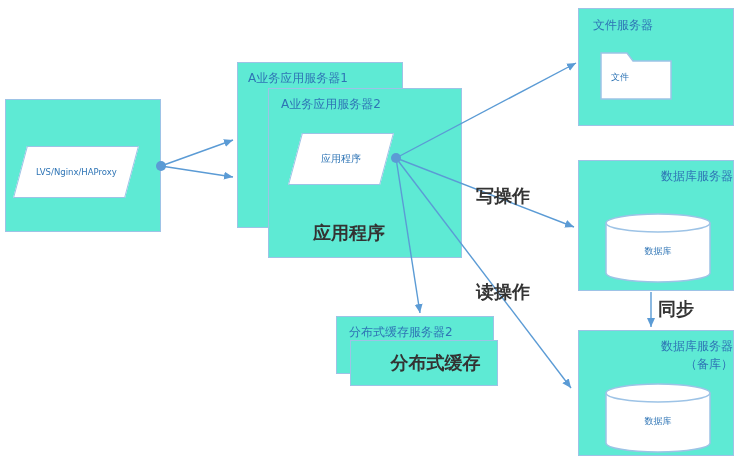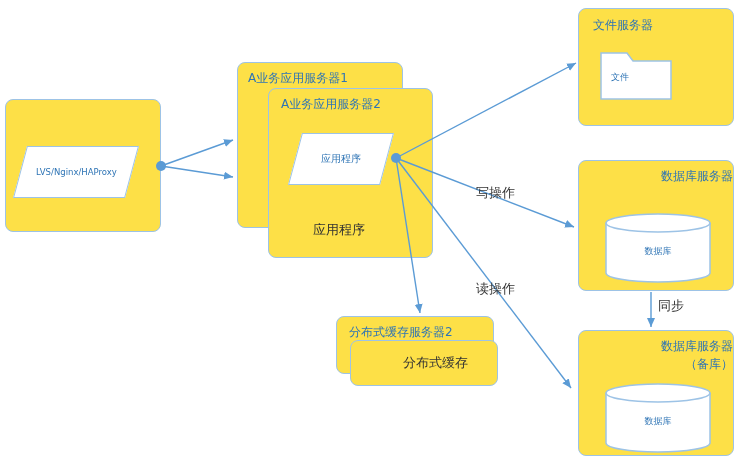--- a/index.html
+++ b/index.html
@@ -1,23 +1,23 @@
 <!DOCTYPE html>
 <html style="--stroke: #9DC3E6; --arrow: #5B9BD5; --text-blue: #2E74B5; --text-dark: #333333;"><head>
 <meta charset="utf-8">
 <style>
   html,body{margin:0;padding:0;background:#fff;}
   body{font-family:"DejaVu Sans","Liberation Sans",sans-serif;}
   #canvas{position:relative;width:740px;height:460px;background:#fff;overflow:hidden;}
-  .node{position:absolute;border:1.5px solid var(--stroke,#9DC3E6);border-radius:8px;background:#fde047;box-sizing:border-box;}
+  .node{position:absolute;border:1.5px solid var(--stroke,#9DC3E6);border-radius:0;background:#5eead4;box-sizing:border-box;}
   .node-title{position:absolute;color:var(--text-blue,#2E74B5);font-size:12px;white-space:nowrap;}
   .node-title.centered{left:0;width:100%;text-align:right;}
   .para{position:absolute;border:1.5px solid var(--stroke,#9DC3E6);transform:skewX(-15deg);display:flex;align-items:center;justify-content:center;background:#fff;box-sizing:border-box;}
   .para > span{transform:skewX(15deg);color:var(--text-blue,#2E74B5);white-space:nowrap;}
-  .dark-label{position:absolute;color:var(--text-dark,#333);font-size:13px;white-space:nowrap;}
+  .dark-label{position:absolute;color:var(--text-dark,#333);font-size:18px;white-space:nowrap;font-weight:bold;}
   .shape-label{position:absolute;color:var(--text-blue,#2E74B5);font-size:9px;text-align:center;}
   svg.inner-shape{position:absolute;overflow:visible;}
   svg#overlay{position:absolute;left:0;top:0;pointer-events:none;}
   .edge{stroke:var(--arrow,#5B9BD5);stroke-width:1.4;fill:none;}
   .dot{fill:var(--arrow,#5B9BD5);}
   .shape{stroke:var(--stroke,#9DC3E6);fill:#fff;stroke-width:1.5;}
   .arrowhead{fill:var(--arrow,#5B9BD5);}
   .front-center{display:flex;align-items:center;justify-content:center;}
 </style>
 </head>
@@ -28,21 +28,21 @@
   <div class="node" style="left:5px;top:99px;width:156px;height:133px;">
     <div class="para" style="left:14px;top:46px;width:112px;height:52px;">
       <span style="font-size:8.5px;">LVS/Nginx/HAProxy</span>
     </div>
   </div>
 
   <div class="node" style="left:237px;top:62px;width:166px;height:166px;">
     <div class="node-title" style="left:10px;top:7px;">A业务应用服务器1</div>
   </div>
 
-  <div class="node" style="left:268px;top:88px;width:165px;height:170px;">
+  <div class="node" style="left:268px;top:88px;width:194px;height:170px;">
     <div class="node-title" style="left:12px;top:7px;">A业务应用服务器2</div>
     <div class="para" style="left:26px;top:44px;width:92px;height:52px;">
       <span style="font-size:10px;">应用程序</span>
     </div>
     <div class="dark-label" style="left:44px;top:132px;">应用程序</div>
   </div>
 
   <div class="node" style="left:578px;top:8px;width:156px;height:118px;">
     <div class="node-title" style="left:14px;top:8px;">文件服务器</div>
     <svg class="inner-shape" style="left:20px;top:32px;" width="74" height="64" viewBox="0 0 74 64">

